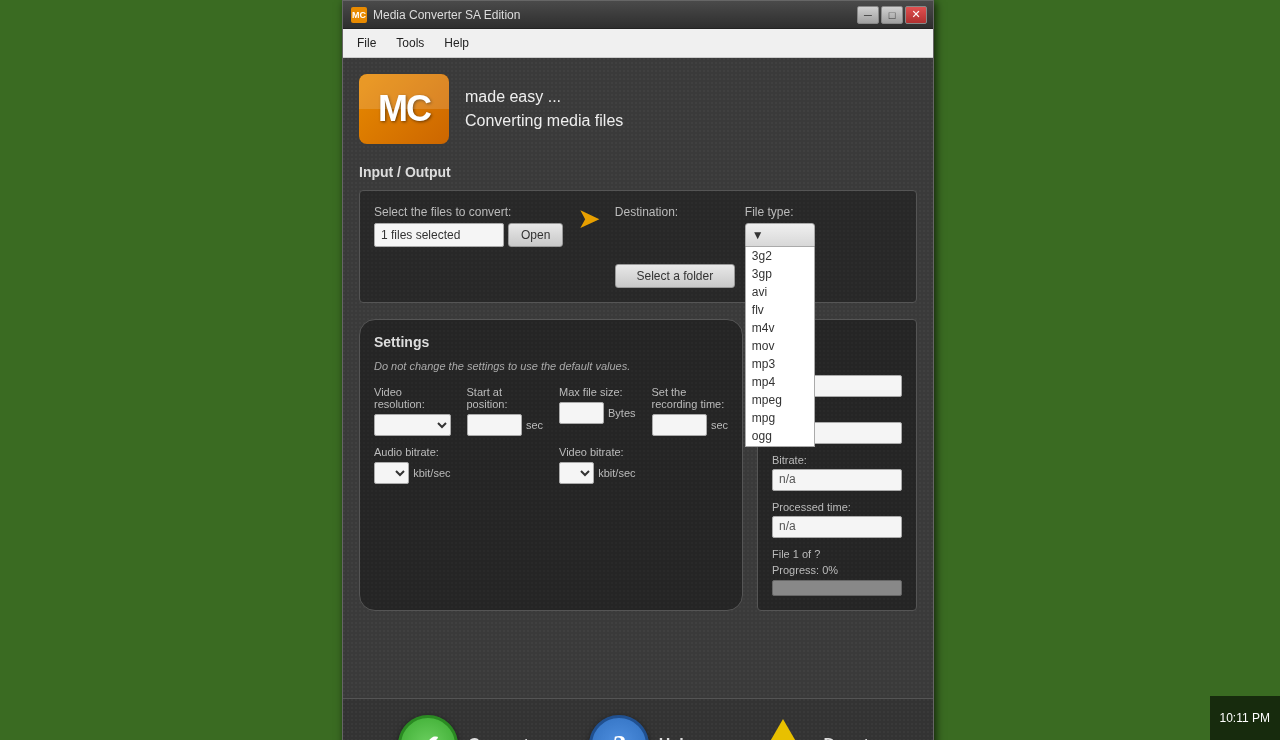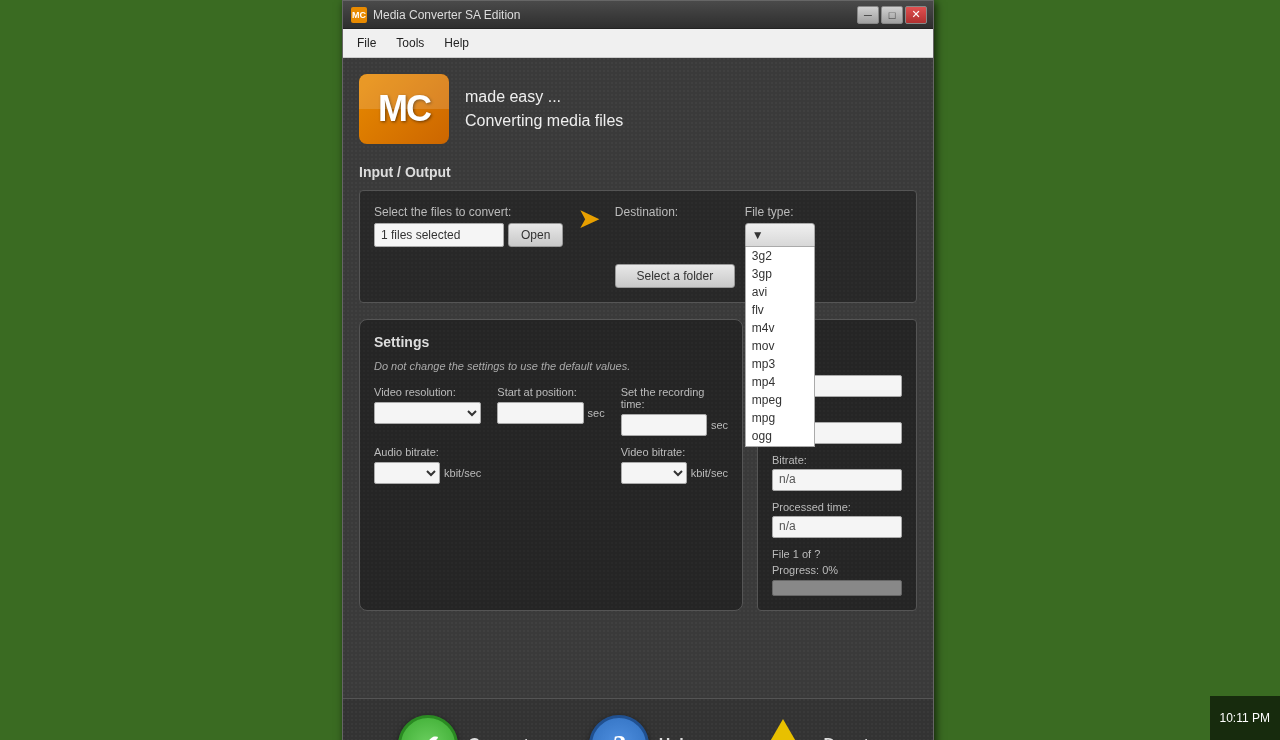--- a/index.html
+++ b/index.html
@@ -293,34 +293,34 @@
     
     .panels-row {
       display: flex;
       gap: 14px;
     }
 
     .settings-panel {
       flex: 1;
       background: rgba(0,0,0,0.35);
       border: 1px solid #555;
-      border-radius: 8px;
+      border-radius: 16px;
       padding: 14px;
     }
 
     .settings-note {
       color: #aaa;
       font-size: 11px;
       margin-bottom: 14px;
       font-style: italic;
     }
 
     .settings-grid {
       display: grid;
-      grid-template-columns: 1fr 1fr 1fr;
+      grid-template-columns: 1fr 1fr 1fr 1fr;
       gap: 10px 16px;
     }
 
     .settings-group {
       display: flex;
       flex-direction: column;
       gap: 4px;
     }
 
     .settings-label {
@@ -619,20 +619,27 @@
             </div>
 
             <div class="settings-group">
               <div class="settings-label">Start at position:</div>
               <div class="settings-input-with-unit">
                 <input type="text" class="settings-input" style="flex: 1 1 0%;">
                 <span class="unit-label">sec</span>
               </div>
             </div>
 
+            <div class="settings-group">
+              <div class="settings-label">Max file size:</div>
+              <div class="settings-input-with-unit">
+                <input type="text" class="settings-input" style="flex: 1 1 0%;">
+                <span class="unit-label">Bytes</span>
+              </div>
+            </div>
 
             <div class="settings-group">
               <div class="settings-label">Set the recording time:</div>
               <div class="settings-input-with-unit">
                 <input type="text" class="settings-input" style="flex: 1 1 0%;">
                 <span class="unit-label">sec</span>
               </div>
             </div>
 
             <div class="settings-group">

